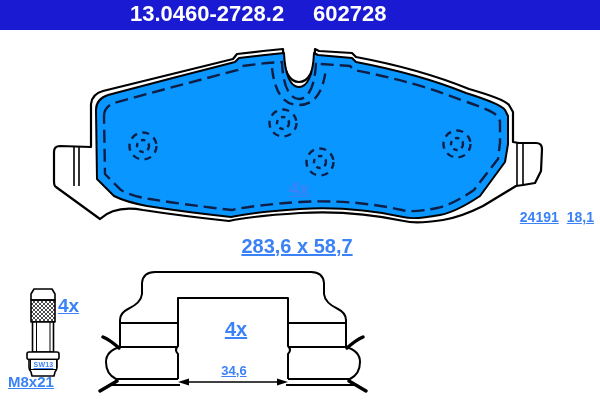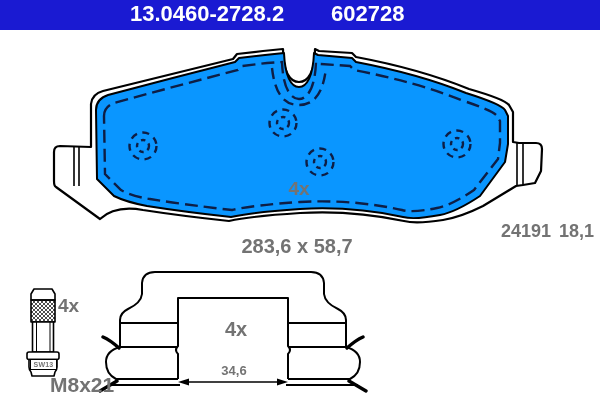--- a/index.html
+++ b/index.html
@@ -9,29 +9,29 @@
   }
   *{margin:0;padding:0;box-sizing:border-box;}
   body{font-family:"Liberation Sans",sans-serif;background:#fff;}
   .screen{position:relative;width:600px;height:400px;background:#fff;overflow:hidden;}
   .header{position:relative;width:600px;height:30px;background:var(--header-bg);}
   .header span{
     position:absolute;top:50%;transform:translateY(-52%);
     color:#fff;font-weight:bold;font-size:22px;letter-spacing:0px;white-space:nowrap;text-align:center;
   }
   .header .cat{left:130px;}
-  .header .art{left:331px;}
+  .header .art{left:313px;}
   svg.art{position:absolute;left:0;top:0;width:600px;height:400px;}
-  .lbl{position:absolute;font-weight:bold;color:#737373;white-space:nowrap;line-height:1;}
+  .lbl{position:absolute;font-weight:bold;color:#3b82f6;white-space:nowrap;line-height:1;text-decoration:underline;}
   .lbl-pad-qty{left:299px;top:179px;font-size:19px;transform:translateX(-50%);}
   .lbl-size{left:297px;top:236px;font-size:20px;transform:translateX(-50%);}
-  .lbl-wva{right:6px;top:210px;font-size:18px;margin-top:12px;}
+  .lbl-wva{right:6px;top:210px;font-size:14px;}
   .lbl-wva .gap{display:inline-block;width:8px;}
   .lbl-bolt-qty{left:58px;top:296px;font-size:19px;}
-  .lbl-bolt{left:8px;top:374px;font-size:21px;margin-left:42px;}
+  .lbl-bolt{left:8px;top:374px;font-size:15px;}
   .lbl-sw{
     left:30px;top:359px;width:27px;height:11px;
     border:1px solid #000;background:#fff;
     font-size:7px;text-align:center;line-height:9px;letter-spacing:0.2px;
   }
   .lbl-clip-qty{left:236px;top:319px;font-size:20px;transform:translateX(-50%);}
   .lbl-clip-dim{left:234px;top:364px;font-size:13px;transform:translateX(-50%);}
 </style>
 </head>
 <body>

